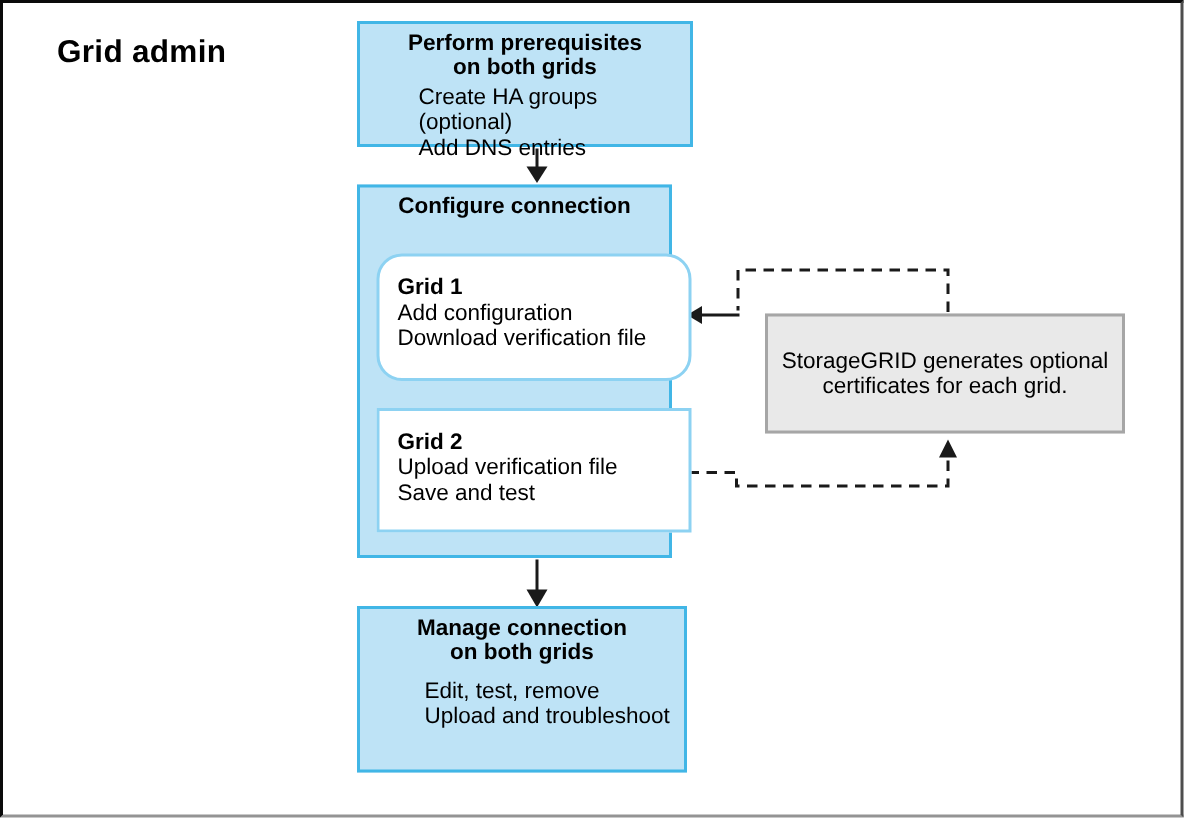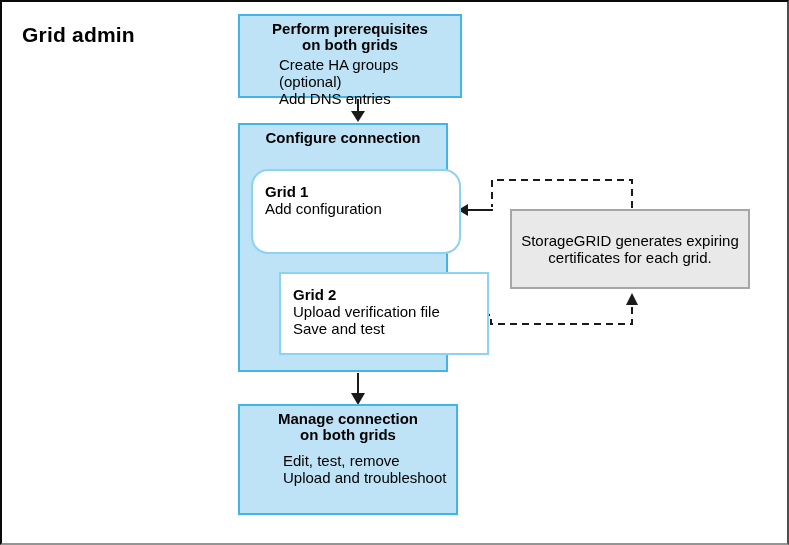--- a/index.html
+++ b/index.html
@@ -11,39 +11,39 @@
     --connector:#1a1a1a;
   }
   *{margin:0;padding:0;box-sizing:border-box;}
   body{background:#fff;font-family:"Liberation Sans",sans-serif;color:#000;}
   .canvas{
     position:relative;width:789px;height:545px;background:#fff;overflow:hidden;
     border-style:solid;border-width:2px;
     border-color:#0a0a0a #4d4d4d #949494 #0a0a0a;
   }
   .page-title{
-    position:absolute;left:20px;top:21px;
+    position:absolute;left:36px;top:21px;
     font-size:21px;font-weight:bold;letter-spacing:0.2px;
   }
   .connectors{position:absolute;left:0;top:0;width:789px;height:545px;pointer-events:none;}
   .box{position:absolute;background:var(--box-fill);border:2px solid var(--box-border);}
   .box1{left:236px;top:12px;width:224px;height:84px;}
   .box2{left:236px;top:121px;width:210px;height:249px;}
   .box3{left:236px;top:402px;width:220px;height:111px;}
   .box-title{font-size:15px;font-weight:bold;line-height:16px;text-align:center;padding-top:5px;}
   .box-body{font-size:15px;line-height:17px;padding:3px 0 0 6px;margin-left:33px;}
   .box3 .box-body{padding:9px 0 0 10px;}
   .inner-box{
     position:absolute;left:11px;width:210px;background:#fff;
     border:2px solid var(--inner-border);
     padding:12px 0 0 12px;font-size:15px;line-height:17px;
   }
   .inner-box .inner-title{font-weight:bold;}
   .grid1{top:44px;height:85px;border-radius:17px;}
-  .grid2{top:147px;height:83px;margin-left:28px;}
+  .grid2{top:147px;height:83px;}
   .note-box{
     position:absolute;left:508px;top:207px;width:240px;height:80px;
     background:var(--note-fill);border:2px solid var(--note-border);
     display:flex;flex-direction:column;align-items:center;justify-content:center;
     font-size:15px;line-height:17px;text-align:center;
   }
   svg line, svg path{stroke:var(--connector);stroke-width:2;fill:none;}
   svg polygon{fill:var(--connector);stroke:none;}
   .dashed{stroke-dasharray:7 5;}
 </style>
@@ -87,37 +87,38 @@
       <div>Create HA groups (optional)</div>
       <div>Add DNS entries</div>
     </div>
   </div>
 
   <div class="box box2">
     <div class="box-title">Configure connection</div>
     <div class="inner-box grid1">
       <div class="inner-title">Grid 1</div>
       <div>Add configuration</div>
+      <div>Download verification file</div>
     </div>
     <div class="inner-box grid2">
       <div class="inner-title">Grid 2</div>
       <div>Upload verification file</div>
       <div>Save and test</div>
     </div>
   </div>
 
   <div class="box box3">
     <div class="box-title">
       <div>Manage connection</div>
       <div>on both grids</div>
     </div>
     <div class="box-body">
       <div>Edit, test, remove</div>
       <div>Upload and troubleshoot</div>
     </div>
   </div>
 
   <div class="note-box">
-    <div>StorageGRID generates expiring</div>
+    <div>StorageGRID generates optional</div>
     <div>certificates for each grid.</div>
   </div>
 
 </div>
 
 </body></html>

